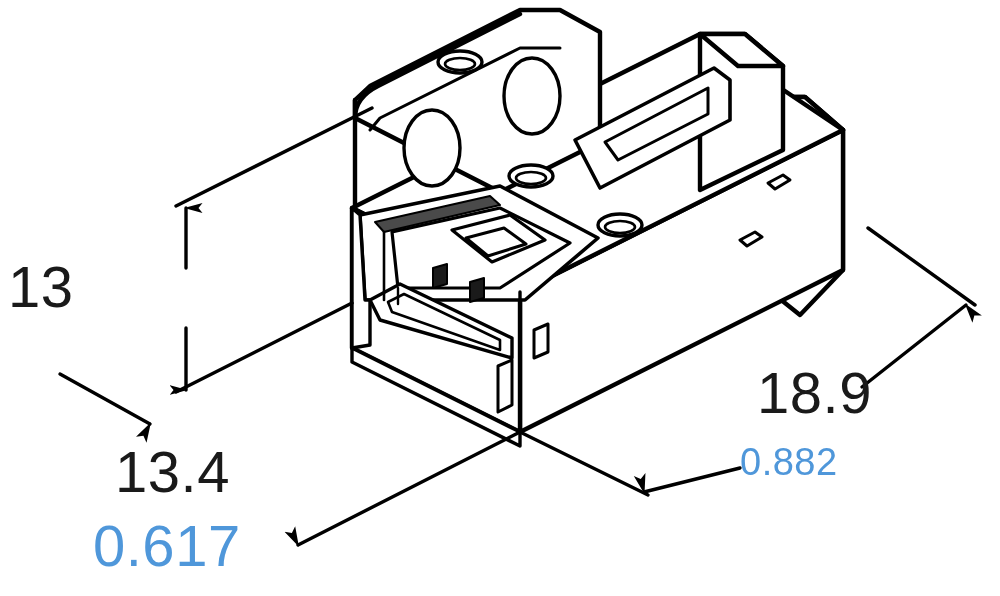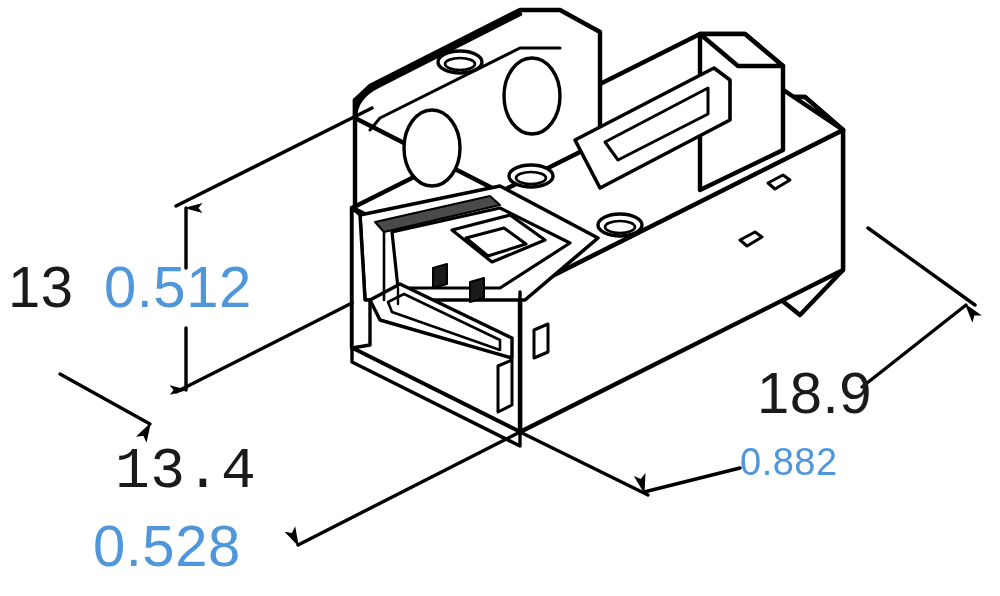--- a/index.html
+++ b/index.html
@@ -48,21 +48,20 @@
   }
   #lbl-0512 {
     left: 104px;
     top: 258px;
     font-size: 58px;
   }
   #lbl-134 {
     left: 115px;
     top: 443px;
     font-size: 58px;
-    font-family: Liberation Mono, monospace;
   }
   #lbl-0528 {
     left: 93px;
     top: 517px;
     font-size: 58px;
   }
   #lbl-224 {
     left: 757px;
     top: 364px;
     font-size: 58px;
@@ -171,23 +170,22 @@
 
       <line x1="868" y1="228" x2="975" y2="305" stroke-width="3.4"></line>
       <line x1="862" y1="387" x2="966" y2="305" marker-end="url(#arrowDiag)"></line>
       <line x1="740" y1="468" x2="644" y2="492" marker-end="url(#arrowDiag)"></line>
       <line x1="520" y1="432" x2="648" y2="495" stroke-width="3.4"></line>
     </g>
   </svg>
 
   <div class="dim-label dim-mm" id="lbl-13">13</div>
 
-  <div class="dim-label dim-in" id="lbl-0512">0.512</div>
 
   <div class="dim-label dim-mm" id="lbl-134">13.4</div>
 
-  <div class="dim-label dim-in" id="lbl-0528">0.528</div>
+  <div class="dim-label dim-in" id="lbl-0528">0.617</div>
 
   <div class="dim-label dim-mm" id="lbl-224">18.9</div>
 
   <div class="dim-label dim-in" id="lbl-0882">0.882</div>
 
 </div>
 
 </body></html>

